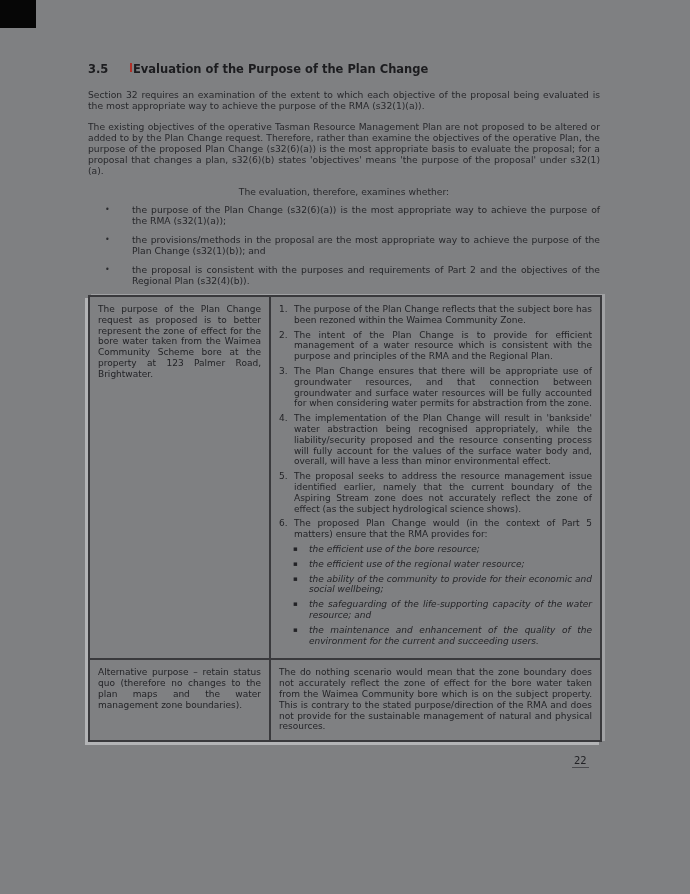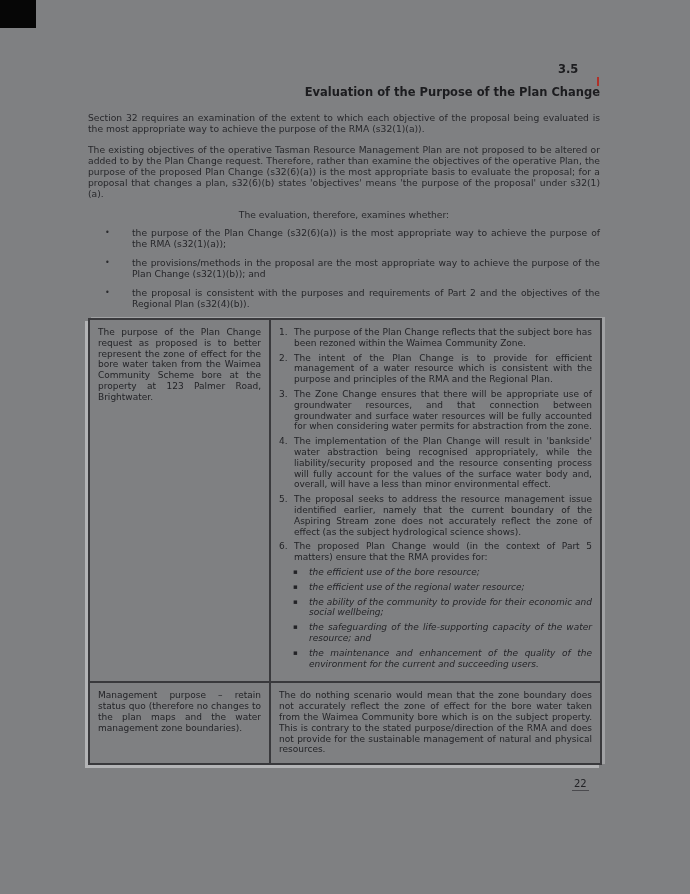--- a/index.html
+++ b/index.html
@@ -16,24 +16,23 @@
     position: absolute; left: 0; top: 0;
     width: 36px; height: 28px;
     background: #060606;
   }
   .content {
     position: absolute; left: 88px; top: 62px; width: 512px;
     color: #26262a;
     filter: blur(0.42px);
   }
   .heading {
-    display: flex; align-items: flex-end;
+    display: flex; align-items: flex-start;
     font-size: 11.5px; font-weight: bold; color: #1c1c1f;
     margin-bottom: 13px;
-    flex-direction: column;
   }
   .heading .hnum { width: 42px; }
   .rev-mark {
     display: inline-block; width: 2px; height: 9px;
     background: #b03028; margin-right: 1px;
     transform: translateY(1px);
   }
   p.body, .leadin {
     font-size: 9.2px; line-height: 11px;
     text-align: justify; color: #28282c;
@@ -135,21 +134,21 @@
           <div class="eval-item">
             <span class="n">1.</span>
             <span class="t">The purpose of the Plan Change reflects that the subject bore has been rezoned within the Waimea Community Zone.</span>
           </div>
           <div class="eval-item">
             <span class="n">2.</span>
             <span class="t">The intent of the Plan Change is to provide for efficient management of a water resource which is consistent with the purpose and principles of the RMA and the Regional Plan.</span>
           </div>
           <div class="eval-item">
             <span class="n">3.</span>
-            <span class="t">The Zone Change ensures that there will be appropriate use of groundwater resources, and that connection between groundwater and surface water resources will be fully accounted for when considering water permits for abstraction from the zone.</span>
+            <span class="t">The Plan Change ensures that there will be appropriate use of groundwater resources, and that connection between groundwater and surface water resources will be fully accounted for when considering water permits for abstraction from the zone.</span>
           </div>
           <div class="eval-item">
             <span class="n">4.</span>
             <span class="t">The implementation of the Plan Change will result in 'bankside' water abstraction being recognised appropriately, while the liability/security proposed and the resource consenting process will fully account for the values of the surface water body and, overall, will have a less than minor environmental effect.</span>
           </div>
           <div class="eval-item">
             <span class="n">5.</span>
             <span class="t">The proposal seeks to address the resource management issue identified earlier, namely that the current boundary of the Aspiring Stream zone does not accurately reflect the zone of effect (as the subject hydrological science shows).</span>
           </div>
           <div class="eval-item">
@@ -174,21 +173,21 @@
               <span class="st">the safeguarding of the life-supporting capacity of the water resource; and</span>
             </div>
             <div class="sub-row">
               <span class="sm">▪</span>
               <span class="st">the maintenance and enhancement of the quality of the environment for the current and succeeding users.</span>
             </div>
           </div>
         </td>
       </tr>
       <tr>
-        <td class="cell-purpose">Management purpose – retain status quo (therefore no changes to the plan maps and the water management zone boundaries).</td>
+        <td class="cell-purpose">Alternative purpose – retain status quo (therefore no changes to the plan maps and the water management zone boundaries).</td>
         <td>
           <span class="t" style="display:block;text-align:justify;">The do nothing scenario would mean that the zone boundary does not accurately reflect the zone of effect for the bore water taken from the Waimea Community bore which is on the subject property. This is contrary to the stated purpose/direction of the RMA and does not provide for the sustainable management of natural and physical resources.</span>
         </td>
       </tr>
     </tbody>
       </table>
 
     <div class="page-number">22</div>
 
   </div>

